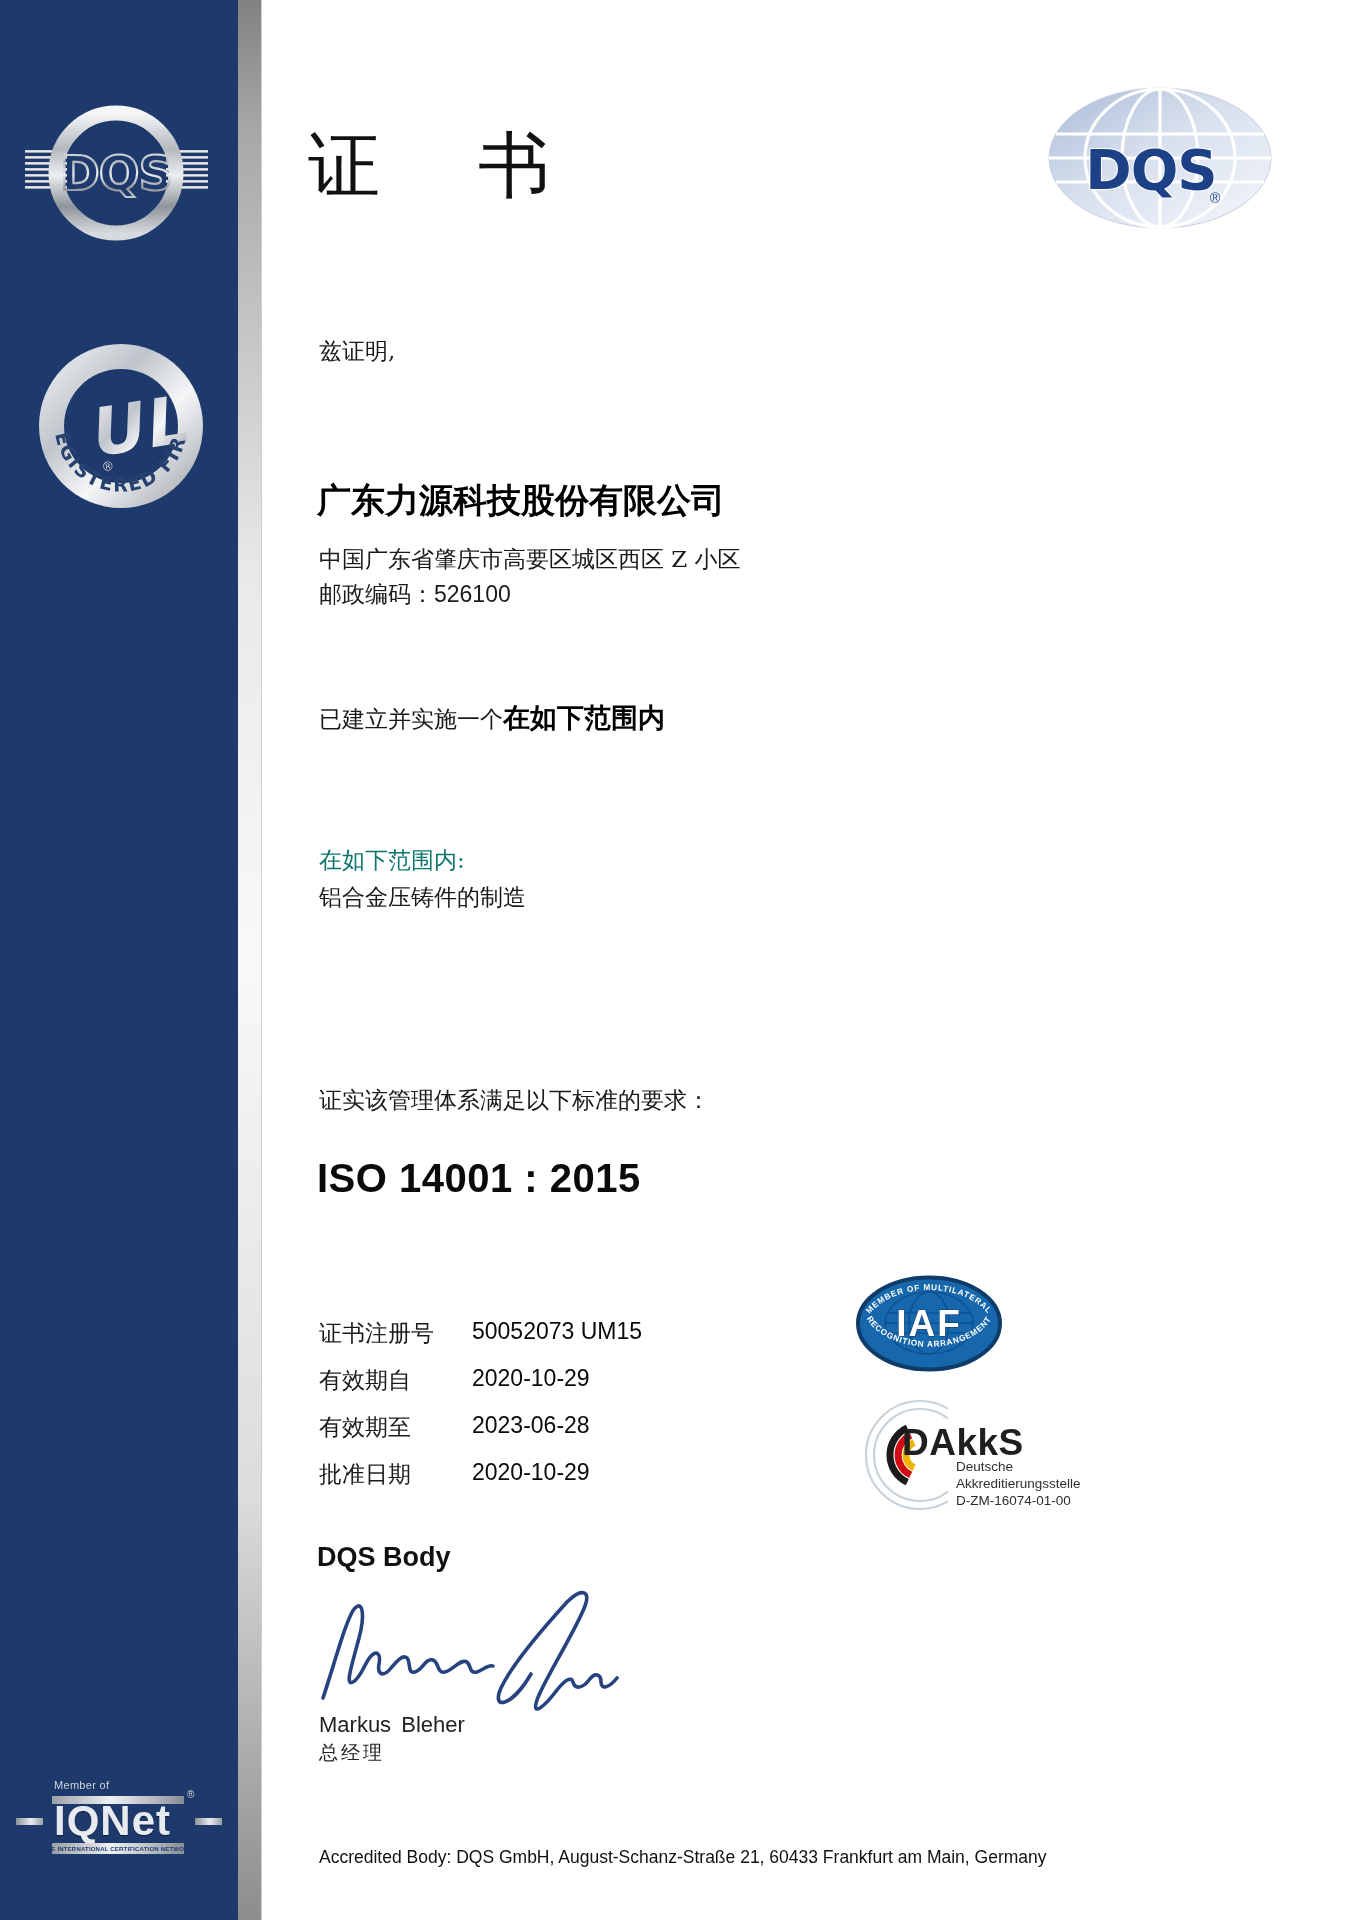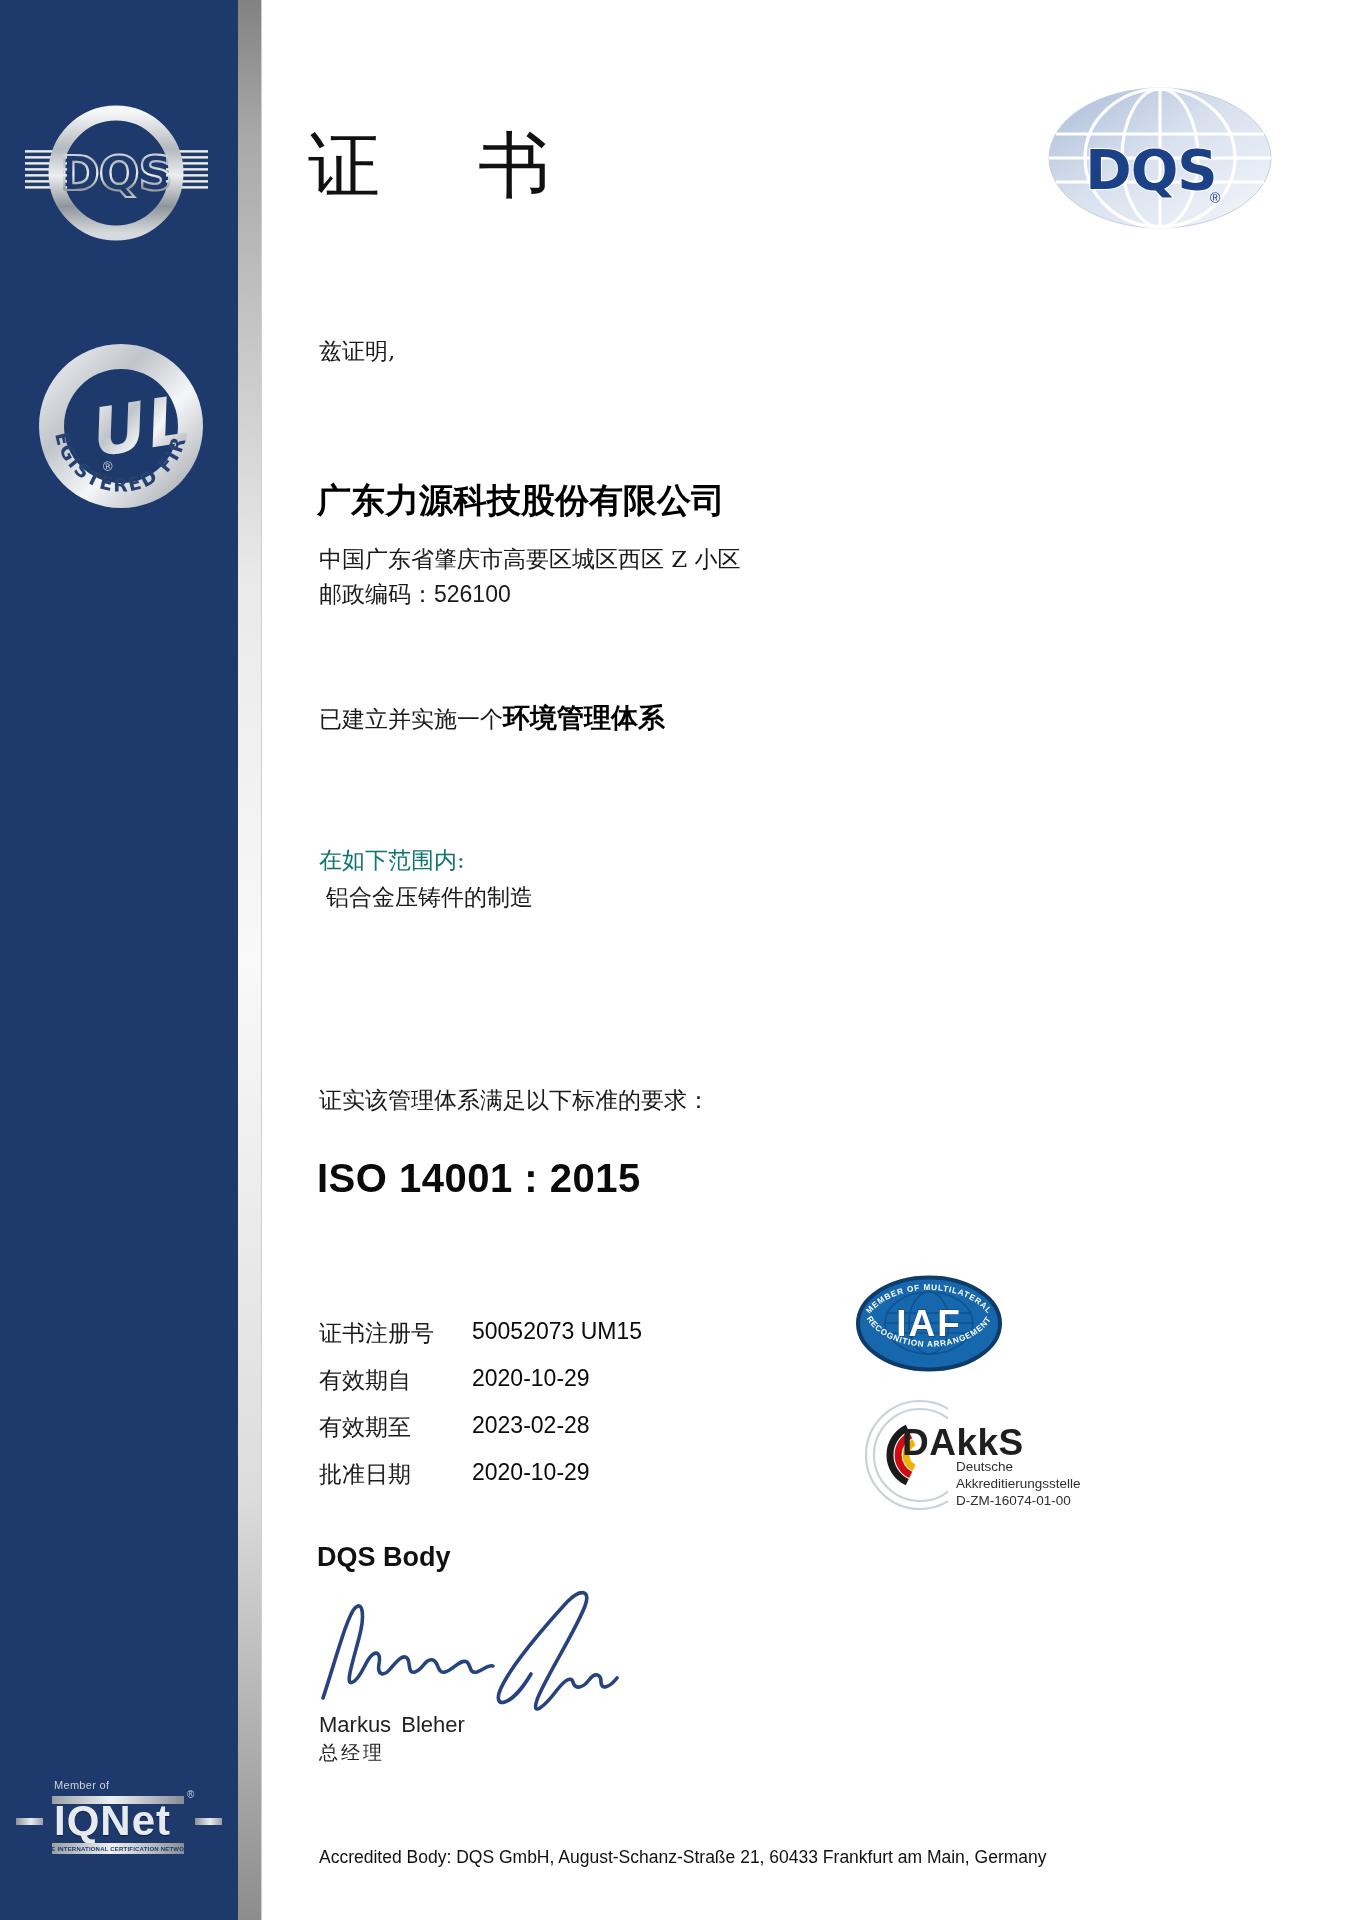--- a/index.html
+++ b/index.html
@@ -42,21 +42,21 @@
   .attest { position:absolute; left:57px; top:336px; font-size:23px; color:#1a1a1a; }
   .company { position:absolute; left:55px; top:478px; font-size:34px; font-weight:bold; color:#000; }
   .address { position:absolute; left:57px; top:544px; font-size:23px; color:#1a1a1a; }
   .postcode { position:absolute; left:57px; top:579px; font-size:23px; color:#1a1a1a; }
   .postcode .num { font-family:"Liberation Sans",sans-serif; }
 
   .statement { position:absolute; left:57px; top:700px; font-size:23px; color:#1a1a1a; }
   .statement b { font-size:27px; color:#000; }
 
   .scope-label { position:absolute; left:57px; top:845px; font-size:23px; color:#0f766e; }
-  .scope-value { position:absolute; left:57px; top:882px; font-size:23px; color:#1a1a1a;margin-left:7px; }
+  .scope-value { position:absolute; left:57px; top:882px; font-size:23px; color:#1a1a1a; }
 
   .audit1 { position:absolute; left:57px; top:1048px; font-size:23px; color:#1a1a1a; }
   .audit2 { position:absolute; left:57px; top:1085px; font-size:23px; color:#1a1a1a; }
 
   .standard { position:absolute; left:55px; top:1156px; font-size:40px; font-weight:bold; color:#0a0a0a;
               font-family:"Liberation Sans",sans-serif; letter-spacing:.5px; }
 
   .details { position:absolute; left:57px; top:1318px; display:flex; flex-direction:column; gap:16px; }
   .detail-row { display:flex; }
   .detail-label { width:153px; font-size:23px; color:#1a1a1a; font-family:Liberation Mono, monospace; }
@@ -182,42 +182,42 @@
 
     <div class="attest cjk-serif">兹证明,</div>
 
     <div class="company cjk-serif">广东力源科技股份有限公司</div>
     <div class="address cjk-serif">中国广东省肇庆市高要区城区西区 Z 小区</div>
     <div class="postcode cjk-serif">
       <span>邮政编码：</span><span class="num">526100</span>
     </div>
 
     <div class="statement cjk-serif">
-      <span>已建立并实施一个</span><b>环境管理体系</b>
+      <span>已建立并实施一个</span><b>在如下范围内</b>
     </div>
 
     <div class="scope-label cjk-serif">在如下范围内:</div>
     <div class="scope-value cjk-serif">铝合金压铸件的制造</div>
 
     <div class="audit2 cjk-serif">证实该管理体系满足以下标准的要求：</div>
 
     <div class="standard">ISO 14001 : 2015</div>
 
     <div class="details">
       <div class="detail-row">
         <div class="detail-label">证书注册号</div>
         <div class="detail-value">50052073 UM15</div>
       </div>
       <div class="detail-row">
         <div class="detail-label">有效期自</div>
         <div class="detail-value">2020-10-29</div>
       </div>
       <div class="detail-row">
         <div class="detail-label">有效期至</div>
-        <div class="detail-value">2023-02-28</div>
+        <div class="detail-value">2023-06-28</div>
       </div>
       <div class="detail-row">
         <div class="detail-label">批准日期</div>
         <div class="detail-value">2020-10-29</div>
       </div>
     </div>
 
     <svg class="iaf-logo" width="148" height="97" viewBox="0 0 148 97">
       <defs>
         <path id="iafTop" d="M 8 58 A 66 43 0 0 1 140 58"></path>

